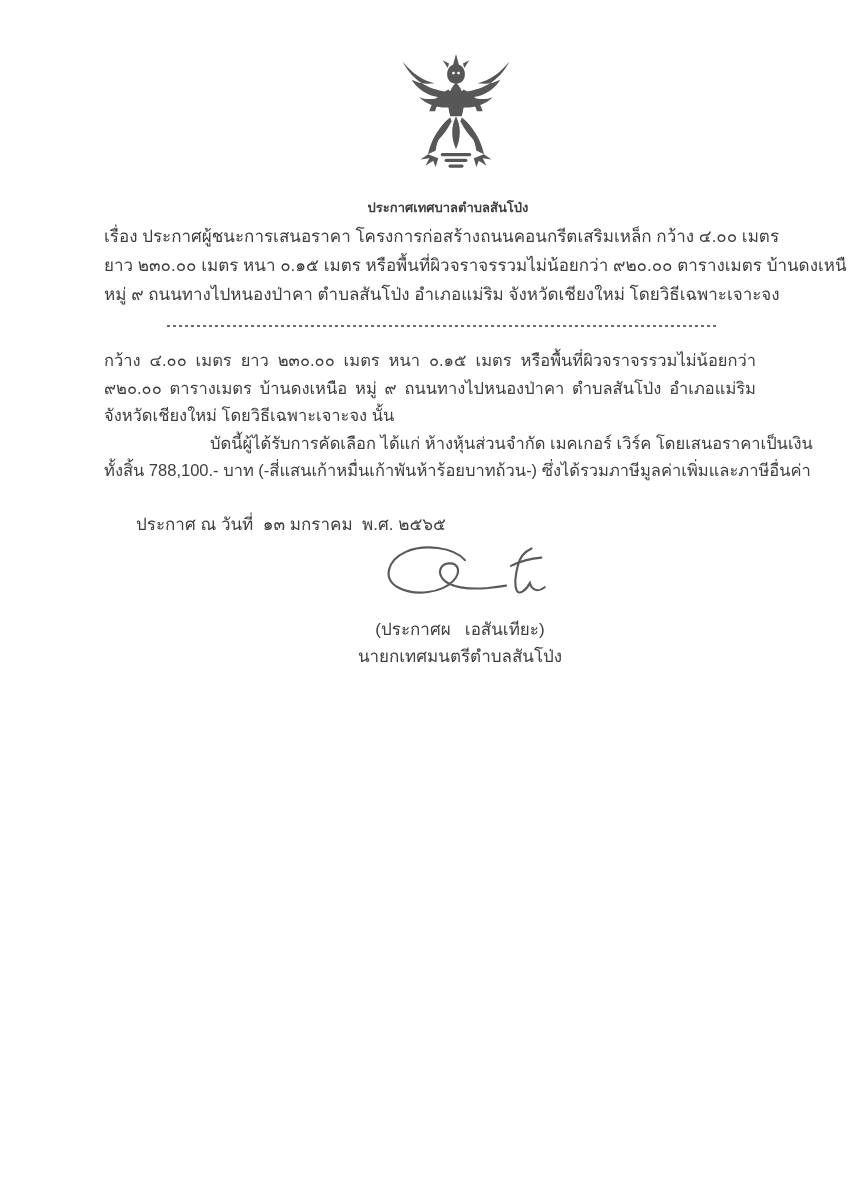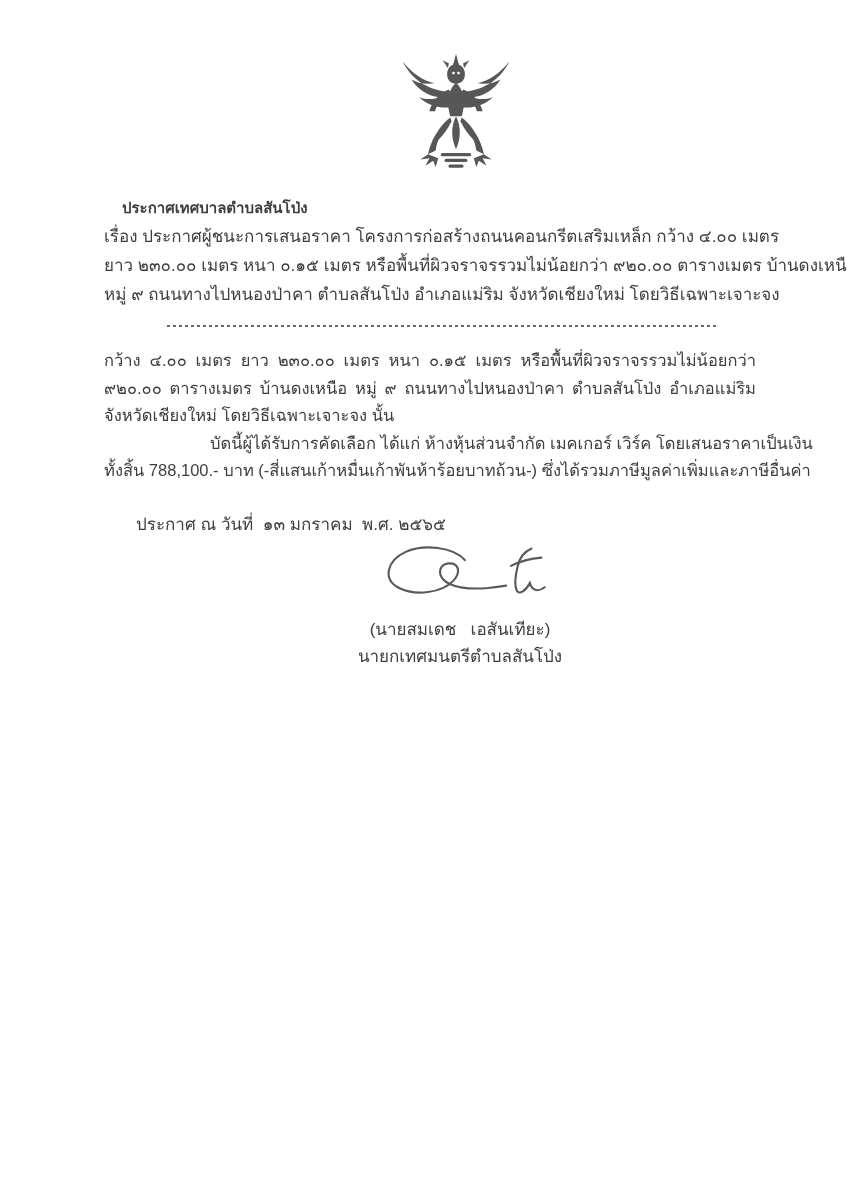--- a/index.html
+++ b/index.html
@@ -18,21 +18,22 @@
   .emblem-wrap {
     padding-top: 54px;
     width: 140px;
     margin: 0 auto;
     transform: translateX(26px);
   }
   .emblem-wrap svg { display:block; }
 
   .doc-title {
     margin-top: 12px;
-    font-size: 15px;
+    text-align: center;
+    font-size: 13px;
     font-weight: 600;
     line-height: 29px;
     white-space: nowrap;
     transform: translateX(18px);
   }
   .subject {
     text-align: center;
     font-size: 17px;
     font-weight: 500;
     line-height: 29px;
@@ -144,17 +145,17 @@
         <g fill="none" stroke="#5a5a5a" stroke-width="2.6" stroke-linecap="round">
 
           <path d="M126 22 C 112 6 76 2 54 12 C 30 23 26 46 46 56 C 66 66 98 62 112 47 C 122 36 118 25 106 26 C 96 27 92 37 100 46 C 108 55 130 58 154 56 C 163 55 170 54 176 53"></path>
 
           <path d="M207 8 C 198 12 192 20 190 30 C 187 42 186 52 189 59 C 192 65 200 59 205 50 C 207 58 214 62 223 55"></path>
           <path d="M182 29 C 194 23 207 20 219 19"></path>
         </g>
       </svg>
     </div>
 
-    <div class="signer-name">(นายสมเดช   เอสันเทียะ)</div>
+    <div class="signer-name">(ประกาศผ   เอสันเทียะ)</div>
     <div class="signer-title">นายกเทศมนตรีตำบลสันโป่ง</div>
 
   </div>
 </div>
 
 </body></html>

